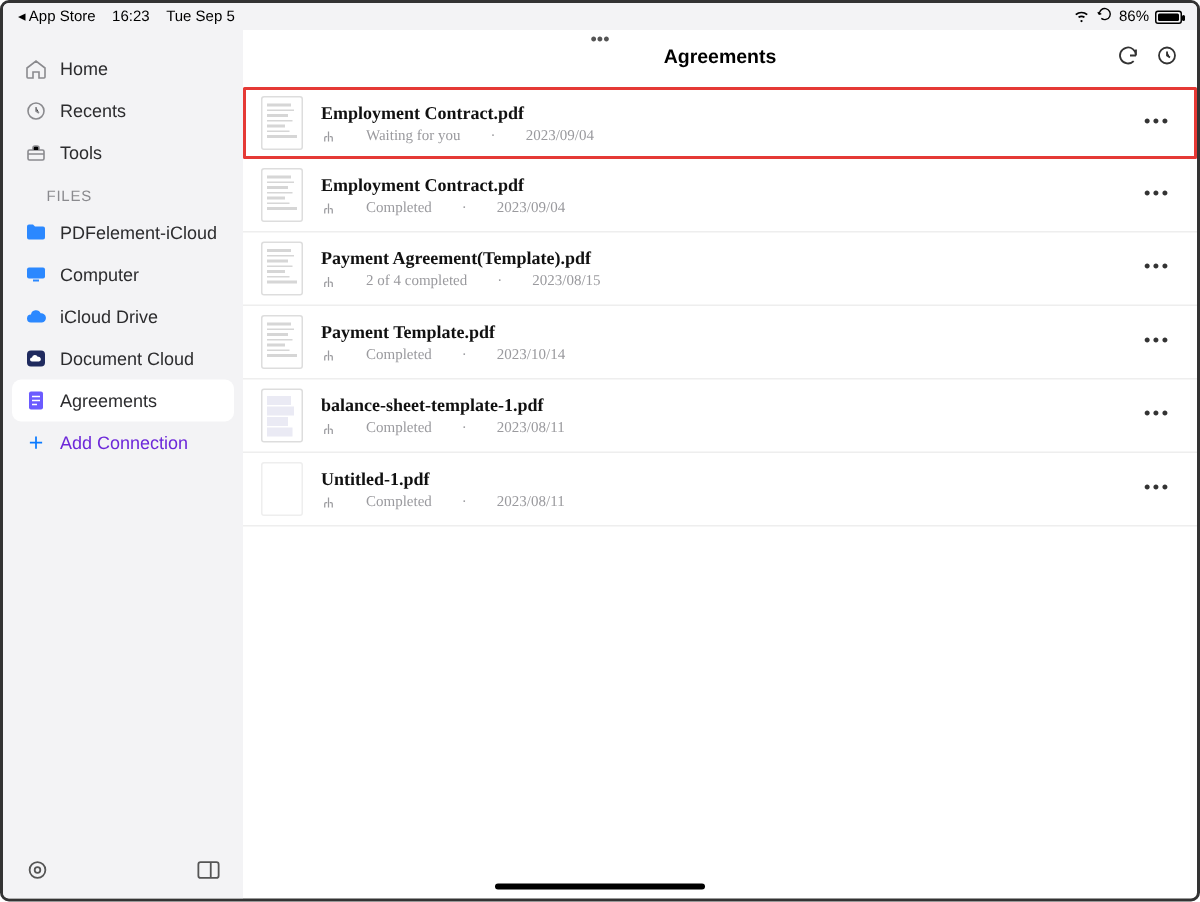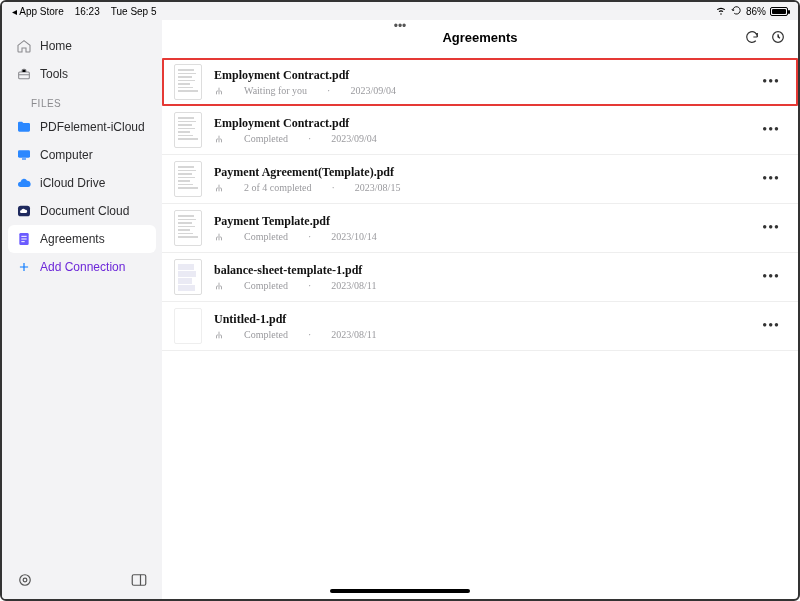--- a/index.html
+++ b/index.html
@@ -131,20 +131,29 @@
         <span class="icon">
           <svg viewBox="0 0 24 24" width="16" height="16">
               <path fill="none" stroke="#8a8a8e" stroke-width="1.6" d="M3 11l9-7 9 7v9a1 1 0 01-1 1h-5v-6h-6v6H4a1 1 0 01-1-1z"></path>
             </svg>
         </span>
         <span>Home</span>
       </div>
       <div class="sidebar-item">
         <span class="icon">
           <svg viewBox="0 0 24 24" width="16" height="16">
+              <circle cx="12" cy="12" r="8" fill="none" stroke="#8a8a8e" stroke-width="1.6"></circle>
+              <path stroke="#8a8a8e" stroke-width="1.6" d="M12 8v4l3 2"></path>
+            </svg>
+        </span>
+        <span>Recents</span>
+      </div>
+      <div class="sidebar-item">
+        <span class="icon">
+          <svg viewBox="0 0 24 24" width="16" height="16">
               <rect x="4" y="9" width="16" height="10" rx="1.5" fill="none" stroke="#8a8a8e" stroke-width="1.6"></rect>
               <path stroke="#8a8a8e" stroke-width="1.6" d="M9 9V7a2 2 0 012-2h2a2 2 0 012 2v2M4 13h16"></path>
             </svg>
         </span>
         <span>Tools</span>
       </div>
 
       <div class="sidebar-section">FILES</div>
 
       <div class="sidebar-item">

